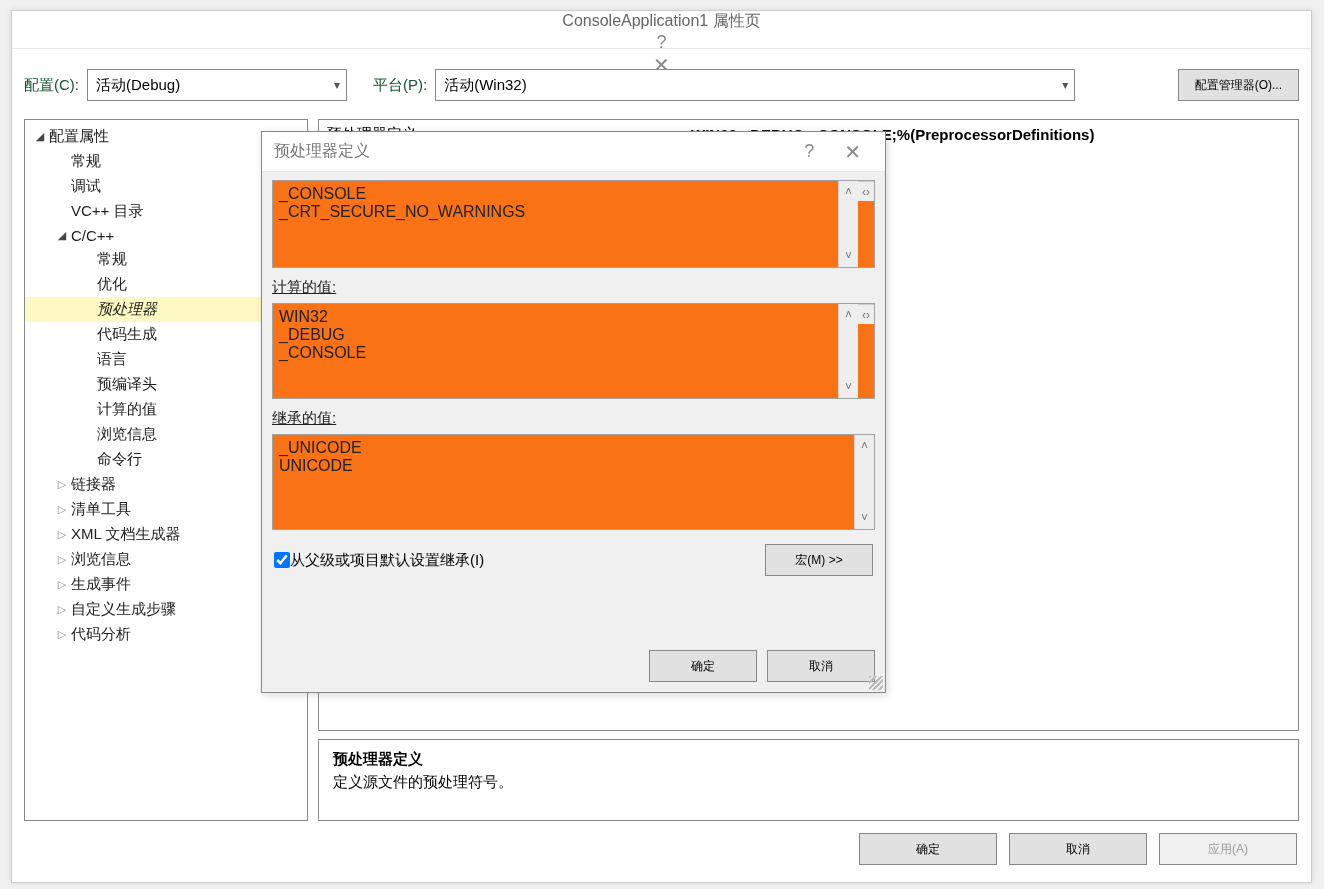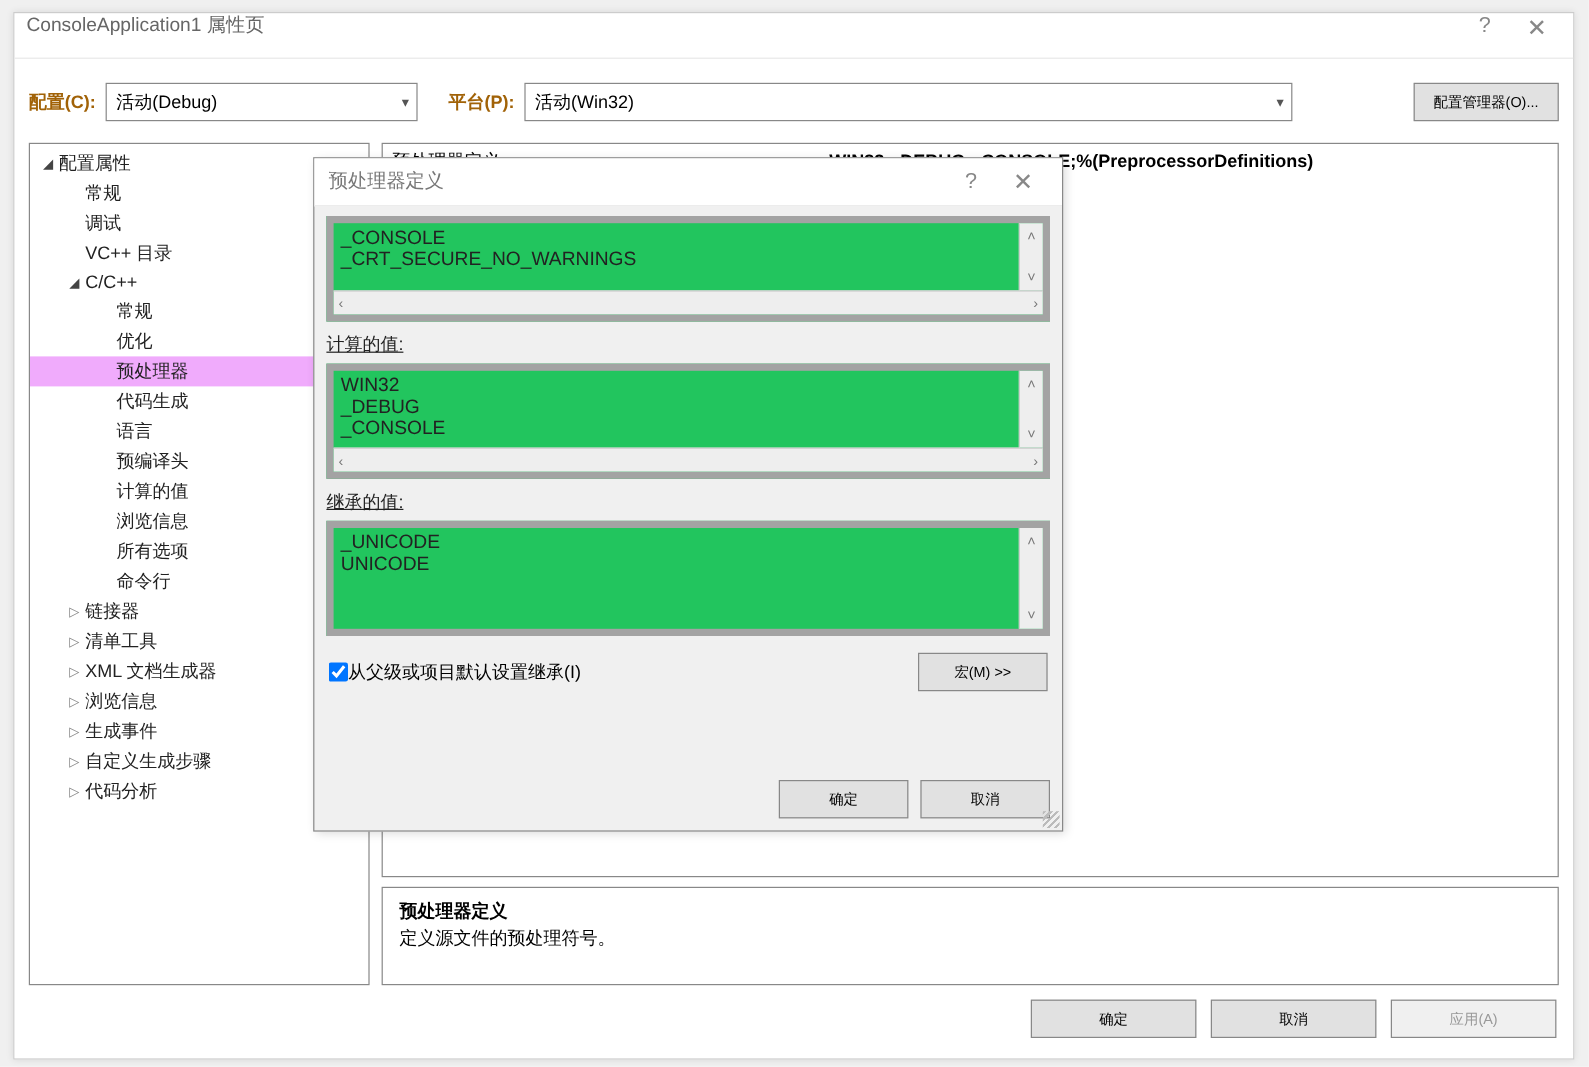--- a/index.html
+++ b/index.html
@@ -1,37 +1,37 @@
 <!DOCTYPE html>
 <html><head>
 <meta charset="utf-8">
 <style>
 * { box-sizing: border-box; margin: 0; padding: 0; font-family: "Microsoft YaHei", "Segoe UI", sans-serif; }
 body { background: #f0f0f0; width: 1324px; height: 889px; position: relative; overflow: hidden; }
 
 
 .main-window { position: absolute; left: 11px; top: 10px; width: 1301px; height: 873px; background: #fff; border: 1px solid #ccc; box-shadow: 0 0 6px rgba(0,0,0,0.1); }
-.main-titlebar { height: 38px; display: flex; padding: 0 10px; border-bottom: 1px solid #e8e8e8; }
+.main-titlebar { height: 38px; display: flex; align-items: center; padding: 0 10px; border-bottom: 1px solid #e8e8e8; flex-direction: column; }
 .main-title { color: #666; font-size: 16px; flex: 1; }
 .title-help { color: #888; font-size: 18px; padding: 0 18px; cursor: pointer; }
 .title-close { color: #888; font-size: 20px; padding: 0 12px; cursor: pointer; }
 
 .config-row { display: flex; align-items: center; padding: 20px 12px 14px 12px; gap: 8px; }
-.config-label { font-size: 15px; color: #a16207; white-space: nowrap; font-weight: bold; }
+.config-label { font-size: 15px; color: #14532d; white-space: nowrap; }
 .dropdown { height: 32px; border: 1px solid #888; background: #fff; display: flex; align-items: center; padding: 0 8px; font-size: 15px; position: relative; }
 .dropdown.cfg { width: 260px; }
 .dropdown.plat { width: 640px; }
 .dropdown-chev { position: absolute; right: 6px; top: 50%; transform: translateY(-50%); color: #555; font-size: 12px; }
 .btn { height: 32px; border: 1px solid #888; background: #e1e1e1; padding: 0 16px; font-size: 12px; display: flex; align-items: center; cursor: pointer; }
 
 .body-row { display: flex; padding: 4px 12px 0 12px; gap: 10px; height: 706px; }
 .tree-panel { width: 284px; border: 1px solid #888; background: #fff; overflow: auto; }
 .tree { padding: 4px 0; font-size: 15px; color: #222; }
 .tree-item { padding: 3px 0 3px 8px; display: flex; align-items: center; cursor: pointer; white-space: nowrap; }
-.tree-item.selected { background: #f0abfc; }
+.tree-item.selected { background: #fef9c3; font-style: italic; }
 .tree-item .twisty { width: 14px; text-align: center; font-size: 11px; color: #444; }
 .tree-item .twisty.open::before { content: "◢"; }
 .tree-item .twisty.closed::before { content: "▷"; color: #888; }
 .tree-item .twisty.none::before { content: ""; }
 .tree-item .lbl { padding-left: 2px; }
 .tree-item.d0 { padding-left: 8px; }
 .tree-item.d1 { padding-left: 30px; }
 .tree-item.d2 { padding-left: 56px; }
 
 .right-panel { flex: 1; display: flex; flex-direction: column; gap: 8px; }
@@ -45,21 +45,21 @@
 
 .footer { display: flex; justify-content: flex-end; gap: 12px; padding: 12px 14px; }
 .footer .btn { width: 138px; justify-content: center; }
 .footer .btn.disabled { color: #999; background: #f0f0f0; }
 
 
 .dialog { position: absolute; left: 261px; top: 131px; width: 625px; height: 562px; background: #f0f0f0; border: 1px solid #888; box-shadow: 2px 2px 8px rgba(0,0,0,0.15); display: flex; flex-direction: column; z-index: 10; }
 .dlg-titlebar { height: 40px; display: flex; align-items: center; padding: 0 12px; background: #fff; border-bottom: 1px solid #e8e8e8; }
 .dlg-title { color: #777; font-size: 16px; flex: 1; }
 .dlg-body { flex: 1; padding: 8px 10px; display: flex; flex-direction: column; gap: 4px; overflow: hidden; }
-.listbox-wrap { border: 6px solid #a3a3a3; background: #22c55e; display: flex; flex-direction: column; }
+.listbox-wrap { border: 1px solid #a3a3a3; background: #f97316; display: flex; flex-direction: row; }
 .listbox { flex: 1; padding: 4px 6px; font-size: 16px; color: #222; overflow: hidden; white-space: pre; }
 .hscroll { height: 20px; background: #eee; border-top: 1px solid #ccc; display: flex; align-items: center; justify-content: space-between; padding: 0 4px; font-size: 12px; color: #777; }
 .vscroll { width: 20px; background: #eee; border-left: 1px solid #ccc; display: flex; flex-direction: column; align-items: center; justify-content: space-between; padding: 4px 0; font-size: 12px; color: #777; }
 .listbox-row { display: flex; }
 .listbox-row .listbox { flex: 1; }
 .editbox { height: 88px; }
 .readbox1 { height: 96px; }
 .readbox2 { height: 96px; }
 .section-label { font-size: 15px; color: #222; padding: 6px 0 2px 0; text-decoration: underline; }
 .dlg-check-row { display: flex; align-items: center; justify-content: space-between; padding: 10px 2px 4px 2px; }
@@ -147,24 +147,20 @@
           <div class="tree-item d2">
             <span class="twisty none"></span>
             <span class="lbl">计算的值</span>
           </div>
           <div class="tree-item d2">
             <span class="twisty none"></span>
             <span class="lbl">浏览信息</span>
           </div>
           <div class="tree-item d2">
             <span class="twisty none"></span>
-            <span class="lbl">所有选项</span>
-          </div>
-          <div class="tree-item d2">
-            <span class="twisty none"></span>
             <span class="lbl">命令行</span>
           </div>
           <div class="tree-item d1">
             <span class="twisty closed"></span>
             <span class="lbl">链接器</span>
           </div>
           <div class="tree-item d1">
             <span class="twisty closed"></span>
             <span class="lbl">清单工具</span>
           </div>

